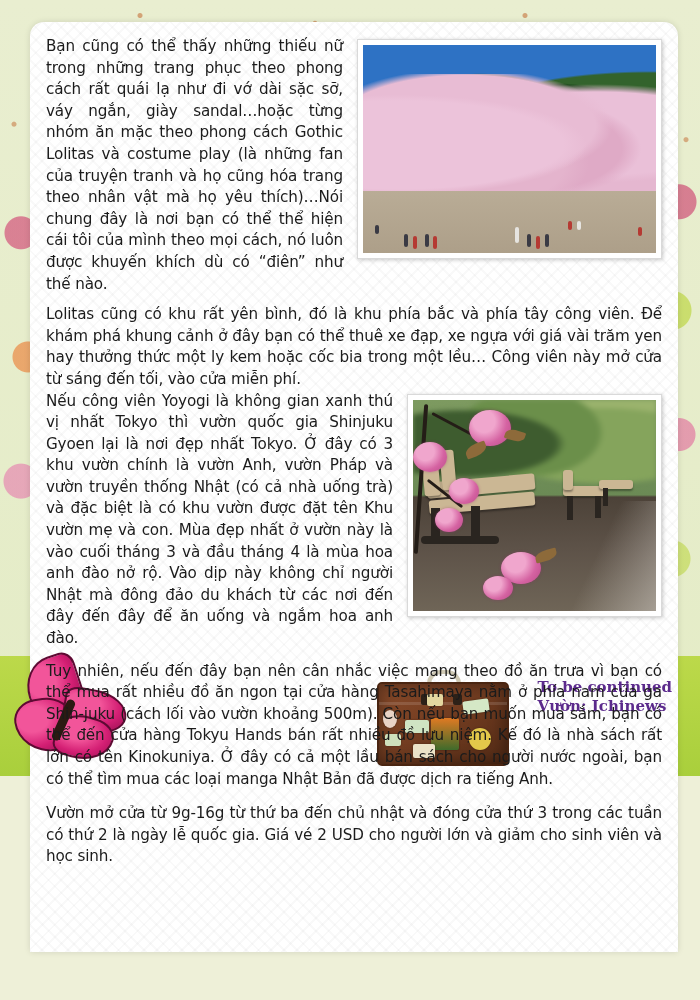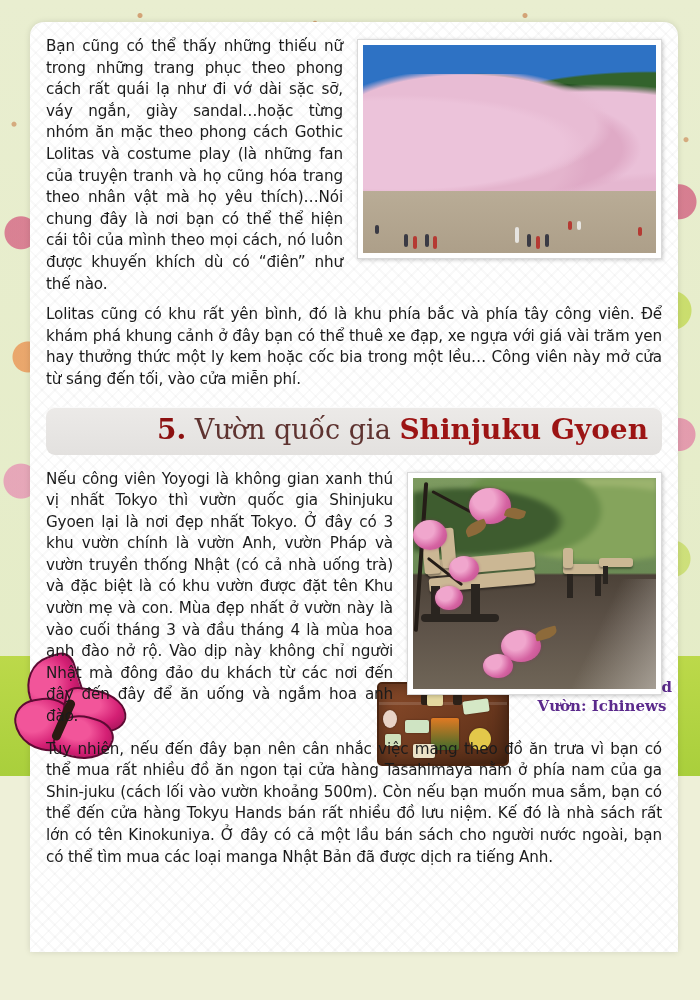--- a/index.html
+++ b/index.html
@@ -304,23 +304,20 @@
           <span class="fig r" style="left:94%;bottom:8%;height:9px;"></span>
           <span class="fig" style="left:4%;bottom:9%;height:9px;"></span>
         </span>
       </div>
 
       <p class="body">Bạn cũng có thể thấy những thiếu nữ trong những trang phục theo phong cách rất quái lạ như đi vớ dài sặc sỡ, váy ngắn, giày sandal…hoặc từng nhóm ăn mặc theo phong cách Gothic Lolitas và costume play (là những fan của truyện tranh và họ cũng hóa trang theo nhân vật mà họ yêu thích)…Nói chung đây là nơi bạn có thể thể hiện cái tôi của mình theo mọi cách, nó luôn được khuyến khích dù có “điên” như thế nào.</p>
       <p class="body">Lolitas cũng có khu rất yên bình, đó là khu phía bắc và phía tây công viên. Để khám phá khung cảnh ở đây bạn có thể thuê xe đạp, xe ngựa với giá vài trăm yen hay thưởng thức một ly kem hoặc cốc bia trong một lều… Công viên này mở cửa từ sáng đến tối, vào cửa miễn phí.</p>
 
       <div class="clearfix"></div>
 
-      <div id="section-heading">
-        <span class="num">5.</span><span class="mid"> Vườn quốc gia </span><span class="name">Shinjuku Gyoen</span>
-      </div>
 
       <div class="photo wrap-img-right" id="photo-bench">
         <span class="frame">
           <span class="blur-trees"></span>
           <span class="path"></span>
 
           <span class="bench" style="left:14px;top:78px;width:108px;height:16px;transform:rotate(-5deg);"></span>
           <span class="bench" style="left:16px;top:96px;width:106px;height:14px;transform:rotate(-5deg);"></span>
           <span class="bench" style="left:10px;top:52px;width:16px;height:44px;transform:rotate(-5deg);"></span>
           <span class="bench" style="left:28px;top:50px;width:14px;height:40px;transform:rotate(-5deg);"></span>
@@ -349,20 +346,21 @@
           <span class="leaf" style="left:92px;top:30px;width:20px;height:11px;transform:rotate(18deg);"></span>
           <span class="leaf" style="left:122px;top:150px;width:22px;height:11px;transform:rotate(-14deg);"></span>
         </span>
       </div>
 
       <p class="body">Nếu công viên Yoyogi là không gian xanh thú vị nhất Tokyo thì vườn quốc gia Shinjuku Gyoen lại là nơi đẹp nhất Tokyo. Ở đây có 3 khu vườn chính là vườn Anh, vườn Pháp và vườn truyền thống Nhật (có cả nhà uống trà) và đặc biệt là có khu vườn được đặt tên Khu vườn mẹ và con. Mùa đẹp nhất ở vườn này là vào cuối tháng 3 và đầu tháng 4 là mùa hoa anh đào nở rộ. Vào dịp này không chỉ người Nhật mà đông đảo du khách từ các nơi đến đây đến đây để ăn uống và ngắm hoa anh đào.</p>
 
       <div class="clearfix"></div>
 
       <p class="body" style="margin-top:11px;">Tuy nhiên, nếu đến đây bạn nên cân nhắc việc mang theo đồ ăn trưa vì bạn có thể mua rất nhiều đồ ăn ngon tại cửa hàng Tasahimaya nằm ở phía nam của ga Shin-juku (cách lối vào vườn khoảng 500m). Còn nếu bạn muốn mua sắm, bạn có thể đến cửa hàng Tokyu Hands bán rất nhiều đồ lưu niệm. Kế đó là nhà sách rất lớn có tên Kinokuniya. Ở đây có cả một lầu bán sách cho người nước ngoài, bạn có thể tìm mua các loại manga Nhật Bản đã được dịch ra tiếng Anh.</p>
+      <p class="body" style="margin-top:13px;">Vườn mở cửa từ 9g-16g từ thứ ba đến chủ nhật và đóng cửa thứ 3 trong các tuần có thứ 2 là ngày lễ quốc gia. Giá vé 2 USD cho người lớn và giảm cho sinh viên và học  sinh.</p>
 
     </div>
   </div>
 
   <div id="footer-row">
 
     <div id="butterfly">
       <span class="wing w-ul"></span>
       <span class="wing w-ll"></span>
       <span class="wing w-ur"></span>

